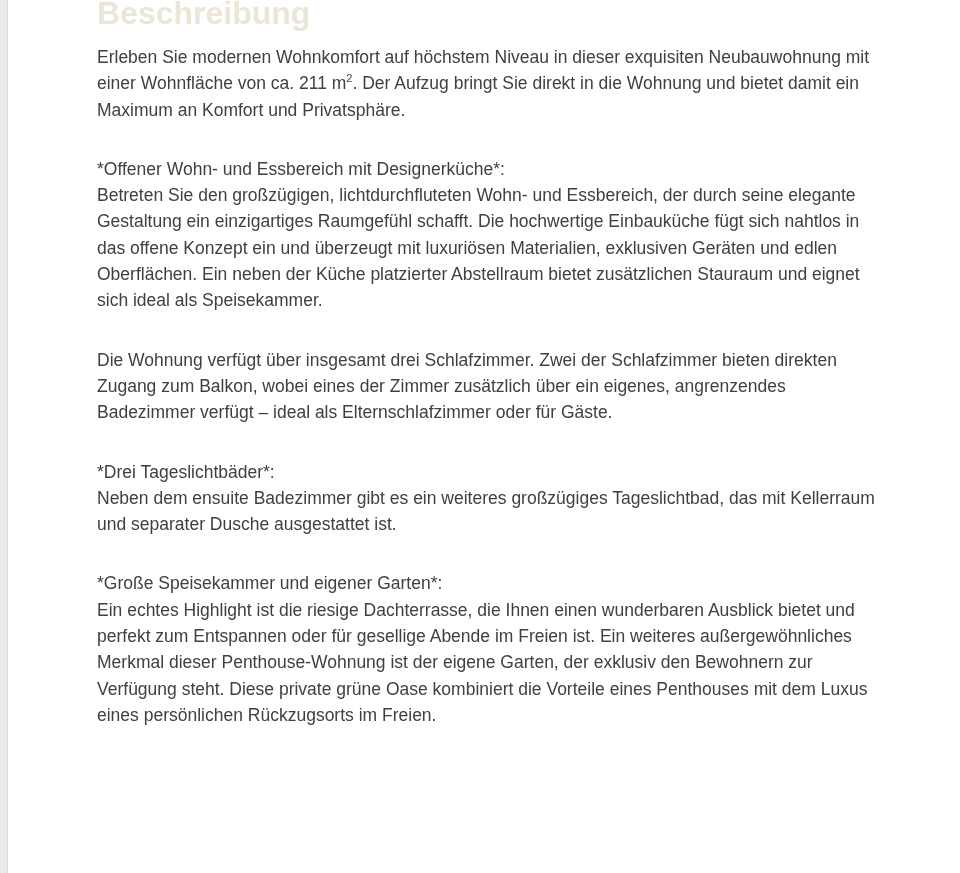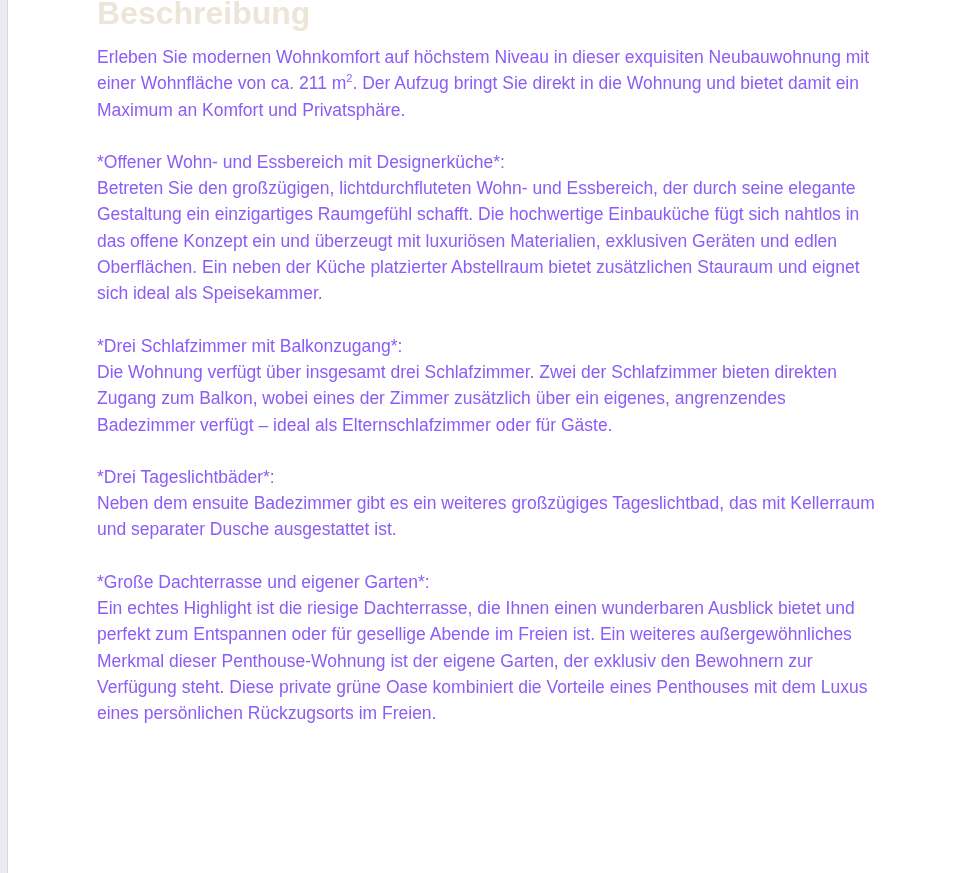--- a/index.html
+++ b/index.html
@@ -30,27 +30,27 @@
   .page-title {
     margin: -5px 0 0 0;
     font-size: 32px;
     line-height: 36px;
     font-weight: bold;
     color: #ece6d9;
   }
   .para, .block {
     font-size: 17.5px;
     line-height: 26.3px;
-    color: #8b5cf6;
+    color: #404040;
   }
   .intro {
     margin: 13px 0 0 0;
   }
   .block {
-    margin-top: 26px;
+    margin-top: 33px;
   }
   .block.extra-gap {
     margin-top: 79px;
   }
   .section-heading {
     
   }
   sup.sqm {
     font-size: 11px;
     line-height: 0;
@@ -66,28 +66,27 @@
   <h1 class="page-title">Beschreibung</h1>
 
   <p class="para intro"><span>Erleben Sie modernen Wohnkomfort auf höchstem Niveau in dieser exquisiten Neubauwohnung mit einer Wohnfläche von ca. 211 m</span><sup class="sqm">2</sup><span>. Der Aufzug bringt Sie direkt in die Wohnung und bietet damit ein Maximum an Komfort und Privatsphäre.</span></p>
 
   <section class="block">
     <div class="section-heading">*Offener Wohn- und Essbereich mit Designerküche*:</div>
     <div class="section-body">Betreten Sie den großzügigen, lichtdurchfluteten Wohn- und Essbereich, der durch seine elegante Gestaltung ein einzigartiges Raumgefühl schafft. Die hochwertige Einbauküche fügt sich nahtlos in das offene Konzept ein und überzeugt mit luxuriösen Materialien, exklusiven Geräten und edlen Oberflächen. Ein neben der Küche platzierter Abstellraum bietet zusätzlichen Stauraum und eignet sich ideal als Speisekammer.</div>
   </section>
 
   <section class="block">
-    <div class="section-heading">*Drei Schlafzimmer mit Balkonzugang*:</div>
     <div class="section-body">Die Wohnung verfügt über insgesamt drei Schlafzimmer. Zwei der Schlafzimmer bieten direkten Zugang zum Balkon, wobei eines der Zimmer zusätzlich über ein eigenes, angrenzendes Badezimmer verfügt – ideal als Elternschlafzimmer oder für Gäste.</div>
   </section>
 
   <section class="block">
     <div class="section-heading">*Drei Tageslichtbäder*:</div>
     <div class="section-body">Neben dem ensuite Badezimmer gibt es ein weiteres großzügiges Tageslichtbad, das mit Kellerraum und separater Dusche ausgestattet ist.</div>
   </section>
 
   <section class="block">
-    <div class="section-heading">*Große Dachterrasse und eigener Garten*:</div>
+    <div class="section-heading">*Große Speisekammer und eigener Garten*:</div>
     <div class="section-body">Ein echtes Highlight ist die riesige Dachterrasse, die Ihnen einen wunderbaren Ausblick bietet und perfekt zum Entspannen oder für gesellige Abende im Freien ist. Ein weiteres außergewöhnliches Merkmal dieser Penthouse-Wohnung ist der eigene Garten, der exklusiv den Bewohnern zur Verfügung steht. Diese private grüne Oase kombiniert die Vorteile eines Penthouses mit dem Luxus eines persönlichen Rückzugsorts im Freien.</div>
   </section>
 
 
 </main>
 
 </body></html>

